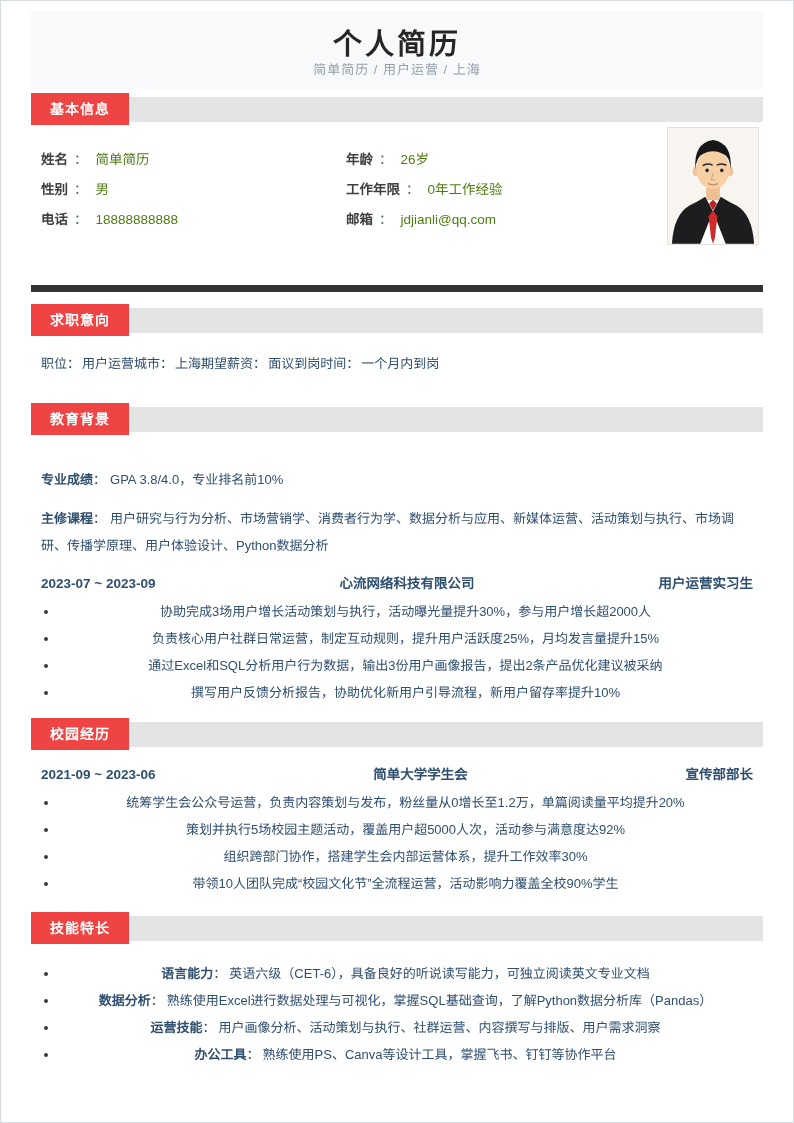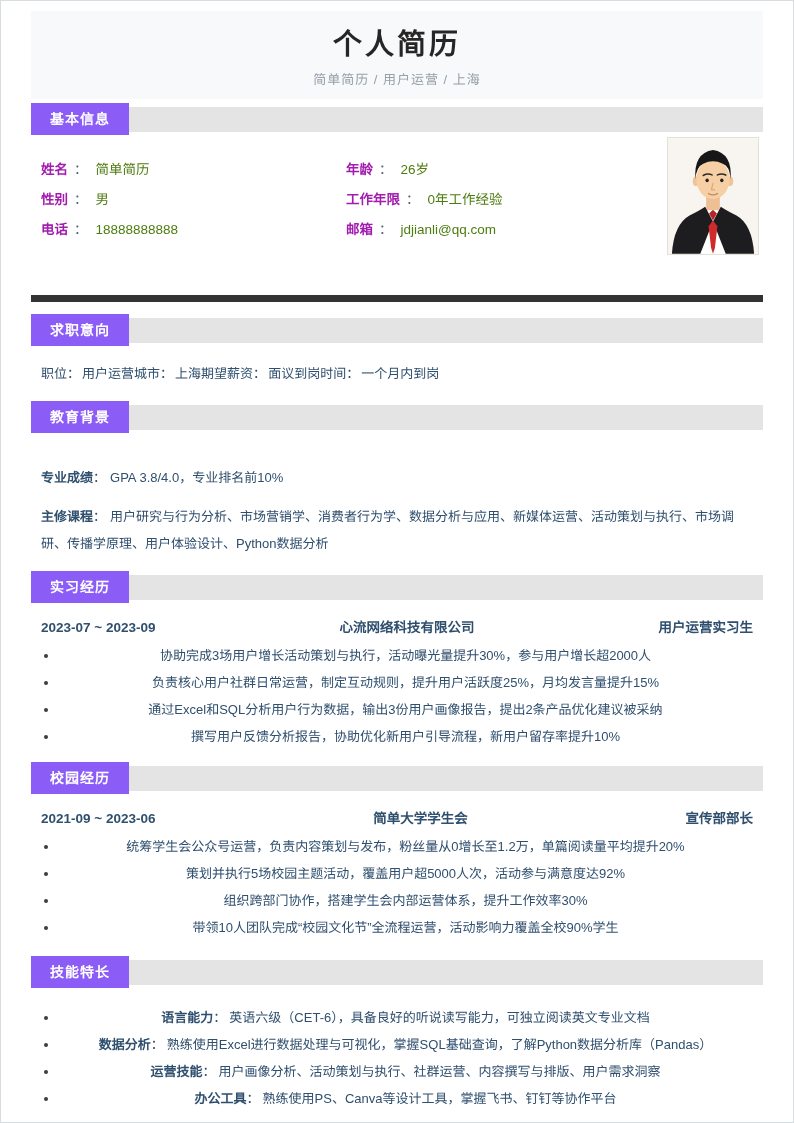--- a/index.html
+++ b/index.html
@@ -8,33 +8,33 @@
     font-family:"Liberation Sans","DejaVu Sans",sans-serif;
     color:#2f4f6e;overflow:hidden;position:relative;
   }
   .page{
     box-sizing:border-box;width:794px;height:1123px;
     border:1px solid #d7dce1;padding:0 30px;overflow:hidden;background:#fff;
   }
   
   .hero{margin-top:10px;background:#f8f9fb;text-align:center;padding:16px 0 12px;}
   .hero h1{margin:0;font-size:29px;line-height:35px;font-weight:bold;color:#262626;letter-spacing:3px;}
-  .hero .sub{margin-top:10px;font-size:13px;line-height:15px;color:#96a0a9;letter-spacing:1px;}
+  .hero .sub{font-size:13px;line-height:15px;color:#96a0a9;letter-spacing:1px;}
   
   .sec{display:flex;align-items:center;position:relative;background:#fff;}
   .sec .tag{
-    background:#8b5cf6;color:#fff;font-size:14px;font-weight:bold;
+    background:#ef4444;color:#fff;font-size:14px;font-weight:bold;
     padding:0 19px;height:32px;line-height:33px;letter-spacing:1px;flex:0 0 auto;position:relative;z-index:2;
   }
   .sec .bar{flex:1;background:#e4e4e4;height:25px;position:relative;z-index:1;}
   
   .basic{position:relative;padding:20px 10px 0;min-height:128px;}
   .basic-grid{display:grid;grid-template-columns:305px 1fr;grid-auto-flow:row;width:560px;}
   .field{height:30px;line-height:30px;font-size:13.5px;white-space:nowrap;}
-  .field .lbl{font-weight:bold;color:#a21caf;}
+  .field .lbl{font-weight:bold;color:#404040;}
   .field .colon{margin:0 8px 0 6px;color:#567;}
   .field .val{color:#4d7c0f;}
   .photo{position:absolute;top:2px;right:4px;width:92px;height:118px;border:1px solid #e3e0da;box-sizing:border-box;}
   .photo svg{display:block;width:100%;height:100%;}
   .divider{height:7px;background:#333333;margin-top:12px;}
   
   .intent{display:flex;padding:17px 10px 15px;font-size:13px;}
   .intent .item{white-space:nowrap;}
   .intent .colon{margin-right:2px;}
   
@@ -47,21 +47,21 @@
   .kv .lbl{font-weight:bold;}
   .kv .colon{margin-right:4px;}
   .b-list{list-style:none;margin:10px 0 0;padding:0;text-align:center;}
   .b-list li{position:relative;padding-left:17px;font-size:13px;line-height:18px;margin-top:9px;}
   .b-list li .dot{position:absolute;left:3px;top:7px;width:4px;height:4px;border-radius:50%;background:#3c3c3c;}
   .b-list li .lbl{font-weight:bold;}
   .b-list li .colon{margin-right:3px;}
   
   .sec-basic{margin-top:4px;}
   .sec-intent{margin-top:12px;}
-  .sec-edu{margin-top:4px;}
+  .sec-edu{margin-top:16px;}
   .sec-exp{margin-top:14px;}
   .sec-campus{margin-top:16px;}
   .sec-skill{margin-top:19px;}
 </style>
 </head>
 <body>
 
 <div class="page">
 
   <div class="hero">
@@ -146,24 +146,20 @@
   </div>
   <div class="block">
     <div class="kv">
       <span class="lbl">专业成绩</span><span class="colon">：</span><span>GPA 3.8/4.0，专业排名前10%</span>
     </div>
     <div class="kv" style="margin-top:12px;">
       <span class="lbl">主修课程</span><span class="colon">：</span><span>用户研究与行为分析、市场营销学、消费者行为学、数据分析与应用、新媒体运营、活动策划与执行、市场调研、传播学原理、用户体验设计、Python数据分析</span>
     </div>
   </div>
 
-  <div class="sec sec-exp">
-    <div class="tag">实习经历</div>
-    <div class="bar"></div>
-  </div>
   <div class="block">
     <div class="trow">
       <span class="t-left">2023-07 ~ 2023-09</span>
       <span class="t-mid">心流网络科技有限公司</span>
       <span class="t-right">用户运营实习生</span>
     </div>
     <ul class="b-list">
       <li><span class="dot"></span><span>协助完成3场用户增长活动策划与执行，活动曝光量提升30%，参与用户增长超2000人</span></li>
       <li><span class="dot"></span><span>负责核心用户社群日常运营，制定互动规则，提升用户活跃度25%，月均发言量提升15%</span></li>
       <li><span class="dot"></span><span>通过Excel和SQL分析用户行为数据，输出3份用户画像报告，提出2条产品优化建议被采纳</span></li>

